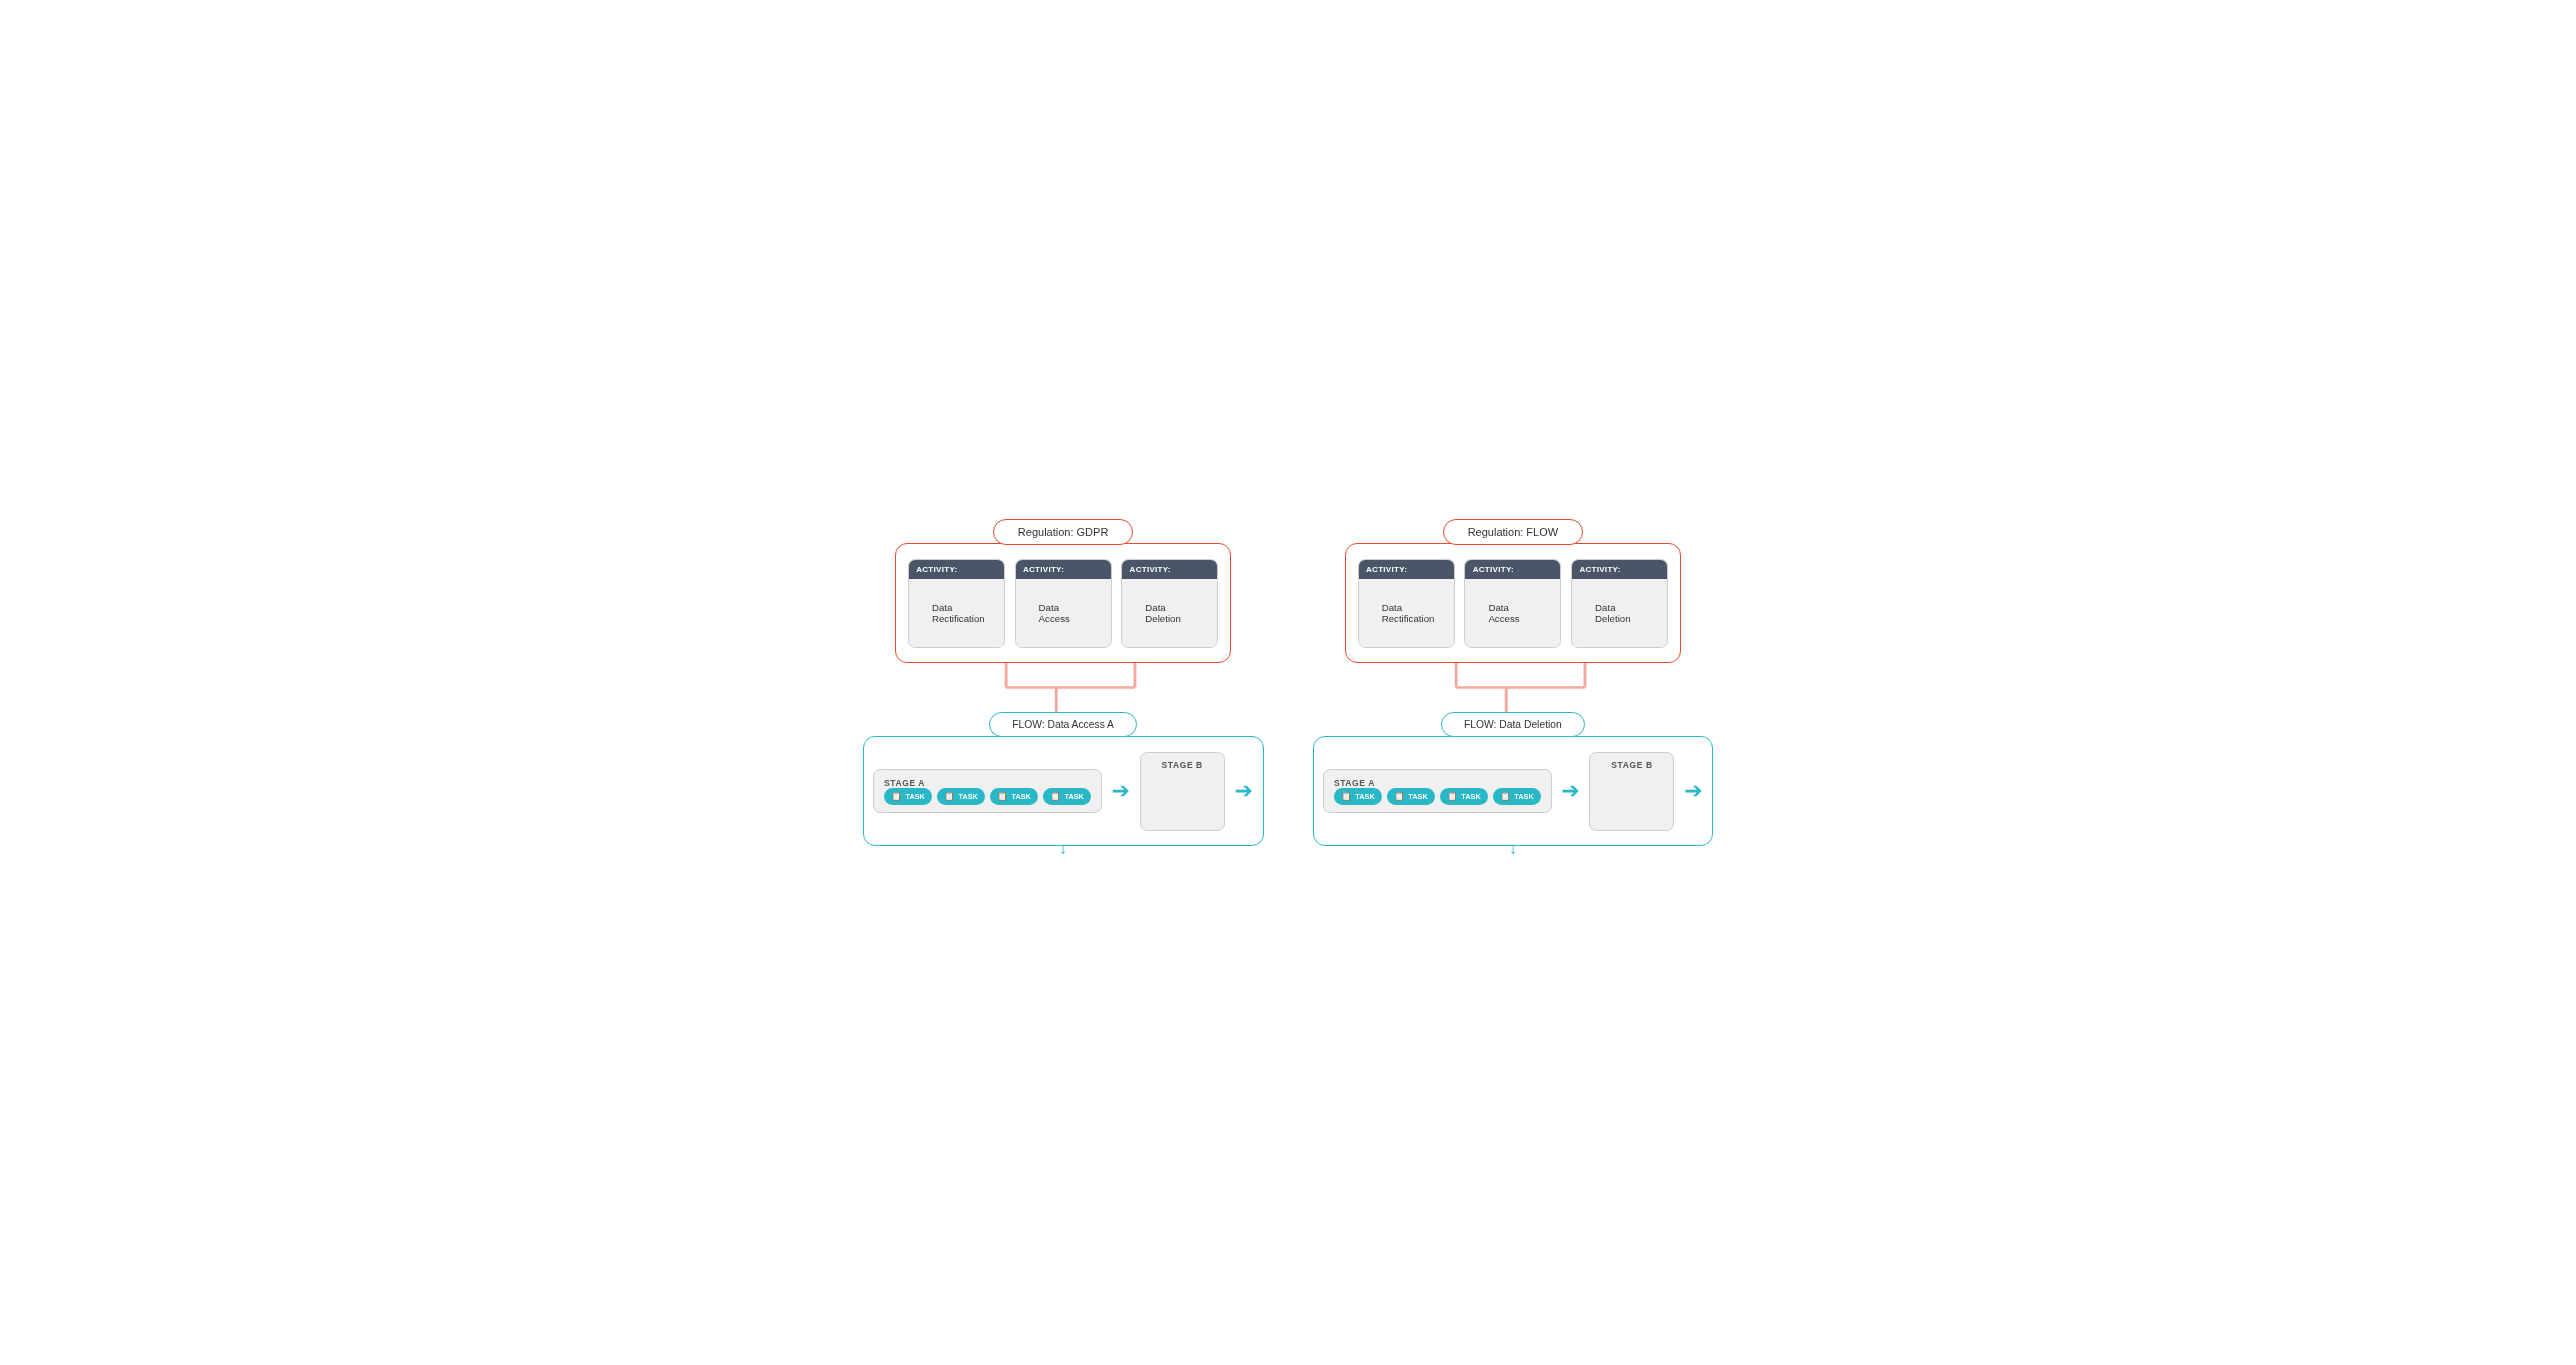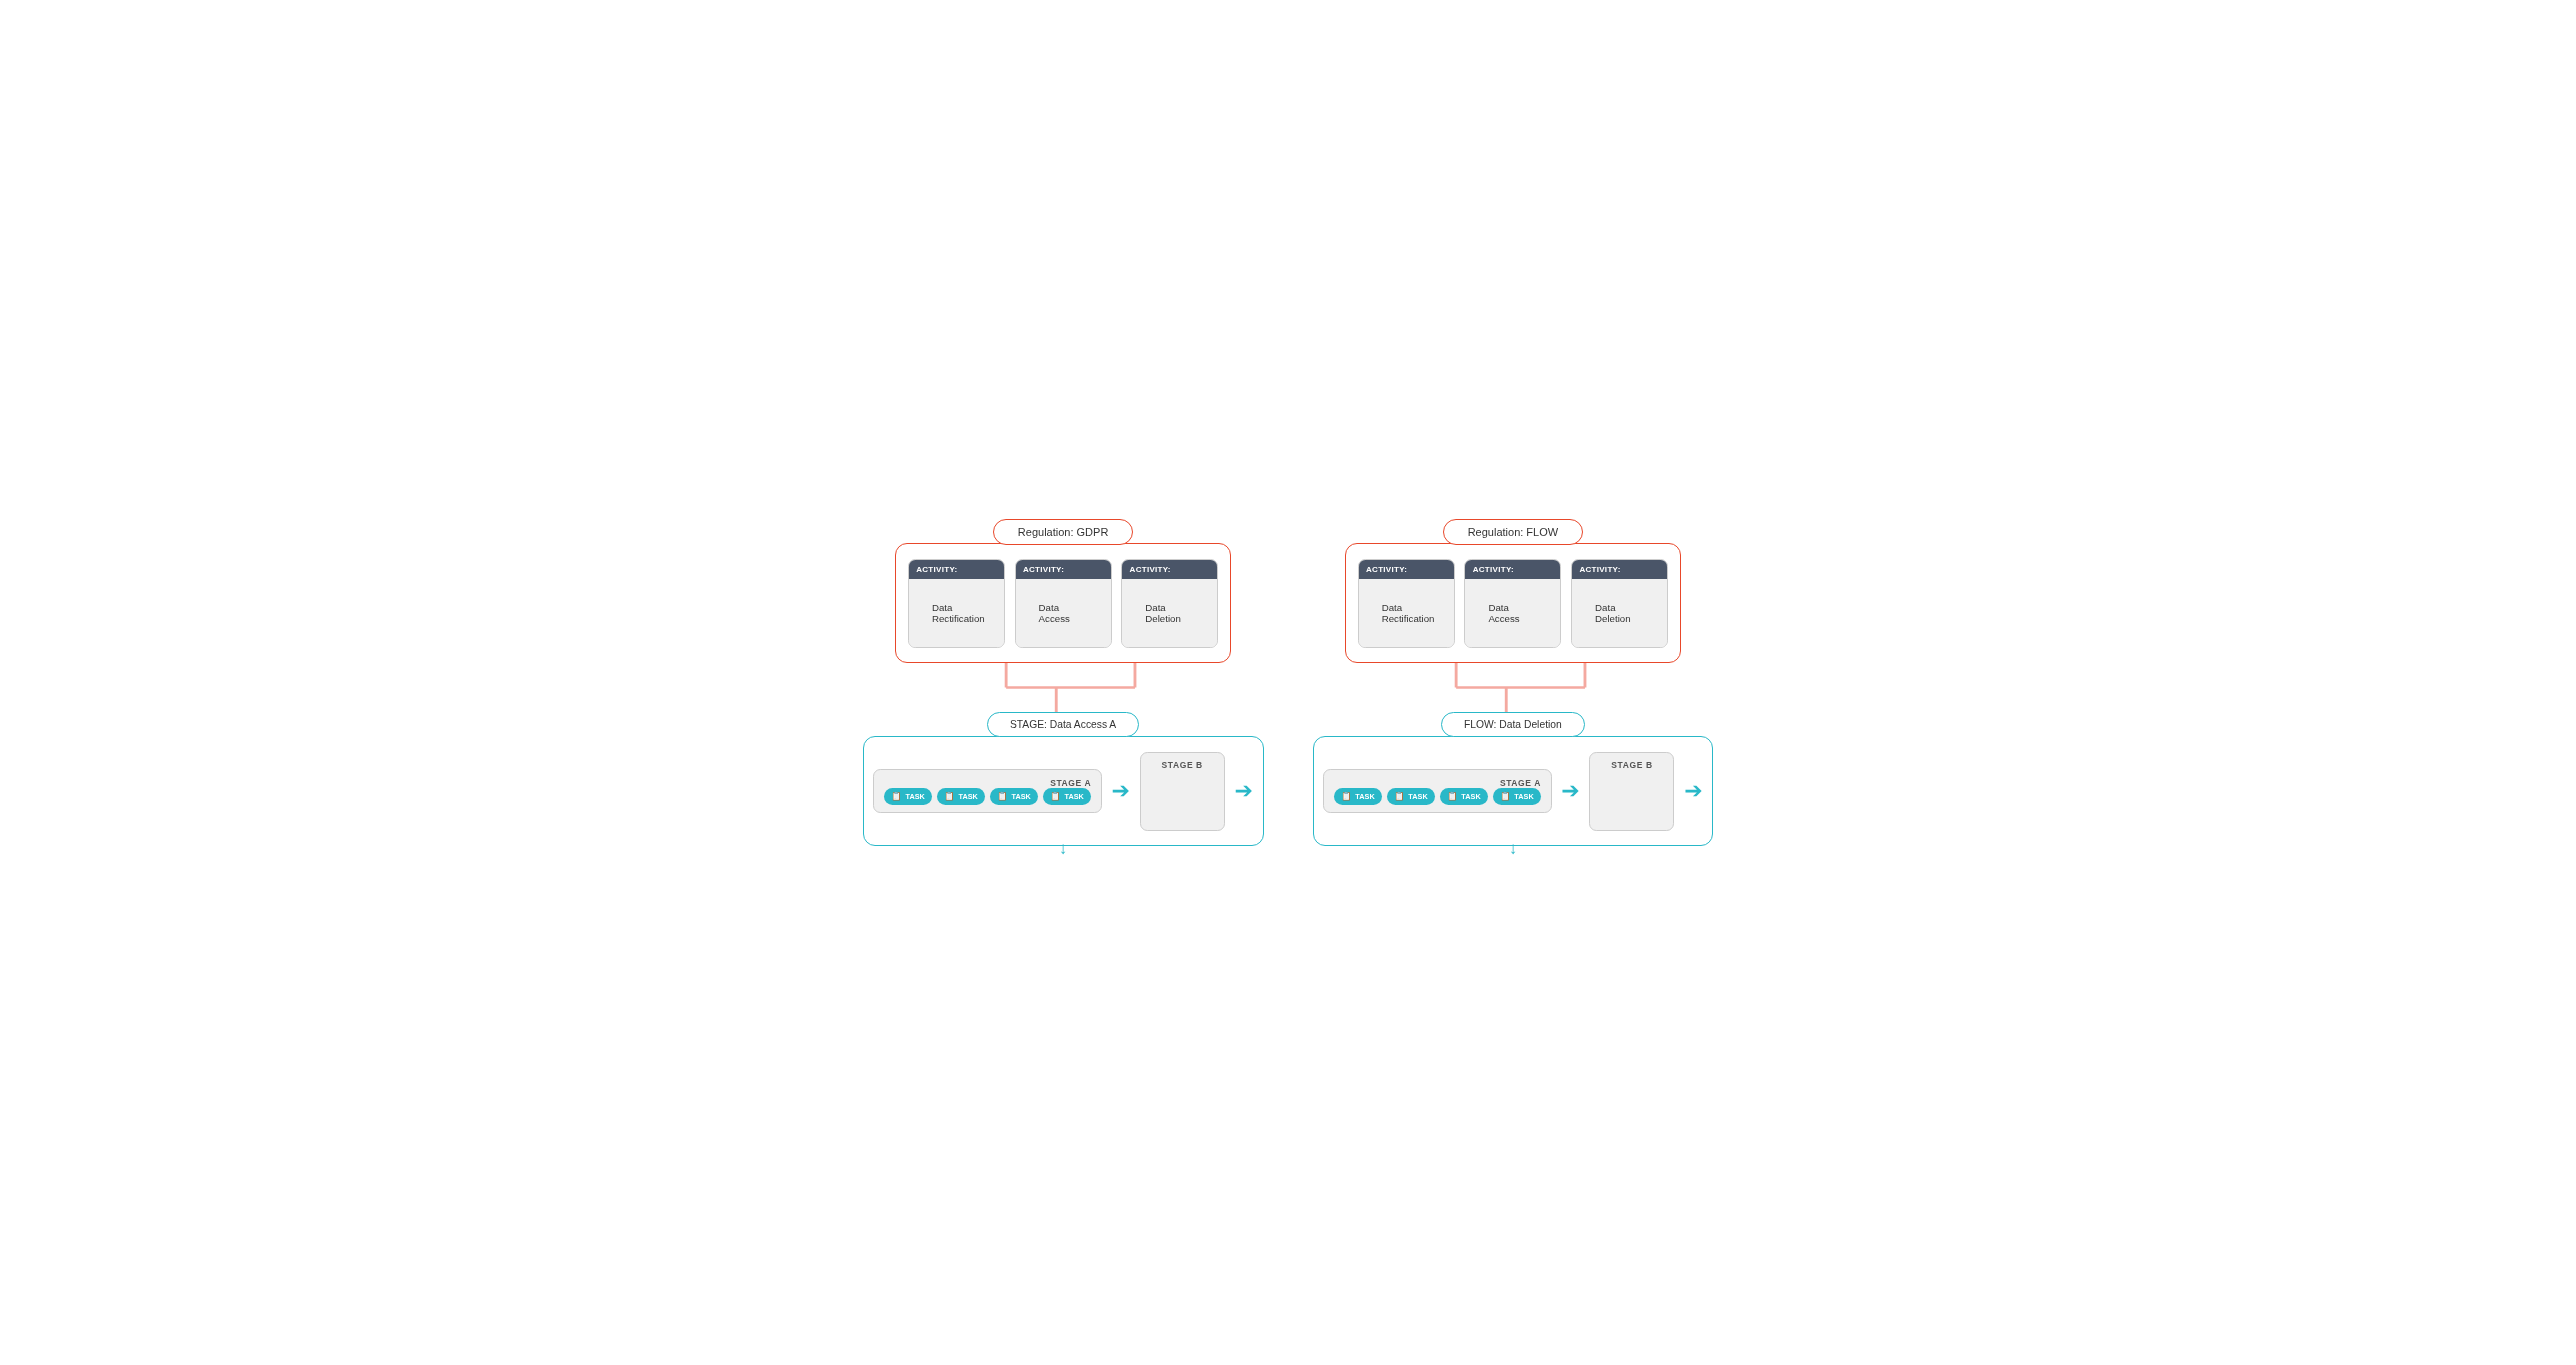--- a/index.html
+++ b/index.html
@@ -90,21 +90,21 @@
     
     .stage-card {
       border: 1.2px solid #ccc;
       border-radius: 7.3px;
       background: #f0f0f0;
       padding: 7.3px 9.7px;
       min-width: 134px;
     }
 
     .stage-title {
-      text-align: right;
+      text-align: left;
       font-size: 8.5px;
       font-weight: bold;
       color: #555;
       margin-bottom: 0;
       letter-spacing: 0.6px;
     }
 
     .task-grid {
       display: flex;
       flex-wrap: wrap;
@@ -224,21 +224,21 @@
 
         <line x1="380" y1="0" x2="380" y2="40" stroke="#f4a9a0" stroke-width="4"></line>
 
         <line x1="200" y1="40" x2="380" y2="40" stroke="#f4a9a0" stroke-width="4"></line>
 
         <line x1="270" y1="40" x2="270" y2="80" stroke="#f4a9a0" stroke-width="4"></line>
       </svg>
     </div>
 
     <div class="flow-pill">
-      <span>STAGE: Data Access A</span>
+      <span>FLOW: Data Access A</span>
     </div>
 
     <div class="flow-box" style="position:relative;">
 
       <div class="stage-card">
         <div class="stage-title">
           <span>STAGE A</span>
         </div>
         <div class="task-grid">
           <div class="task-badge">

